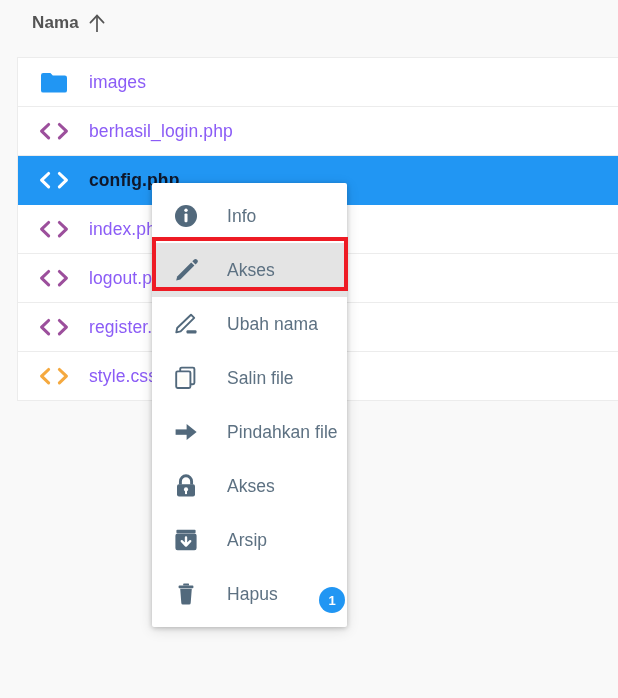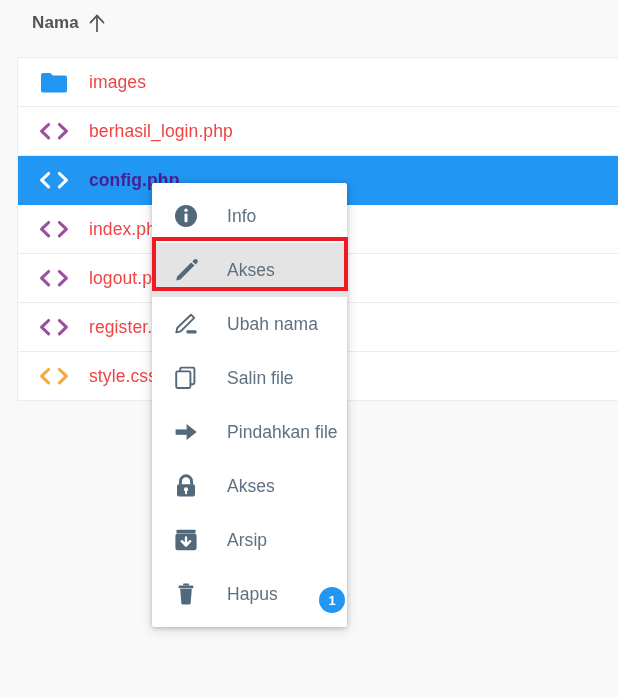--- a/index.html
+++ b/index.html
@@ -65,26 +65,26 @@
   }
   .file-icon-cell {
     width: 71px;
     flex: 0 0 71px;
     display: flex;
     align-items: center;
     justify-content: center;
   }
   .file-name {
     font-size: 17.5px;
-    color: #ef4444;
+    color: #8b5cf6;
     letter-spacing: .1px;
     white-space: nowrap;
   }
   .file-row.selected .file-name {
-    color: #4c1d95;
+    color: #0f172a;
     font-weight: bold;
   }
 
   
   #context-menu {
     position: absolute;
     left: 152px; top: 183px;
     width: 195px;
     background: #ffffff;
     border-radius: 2px;

